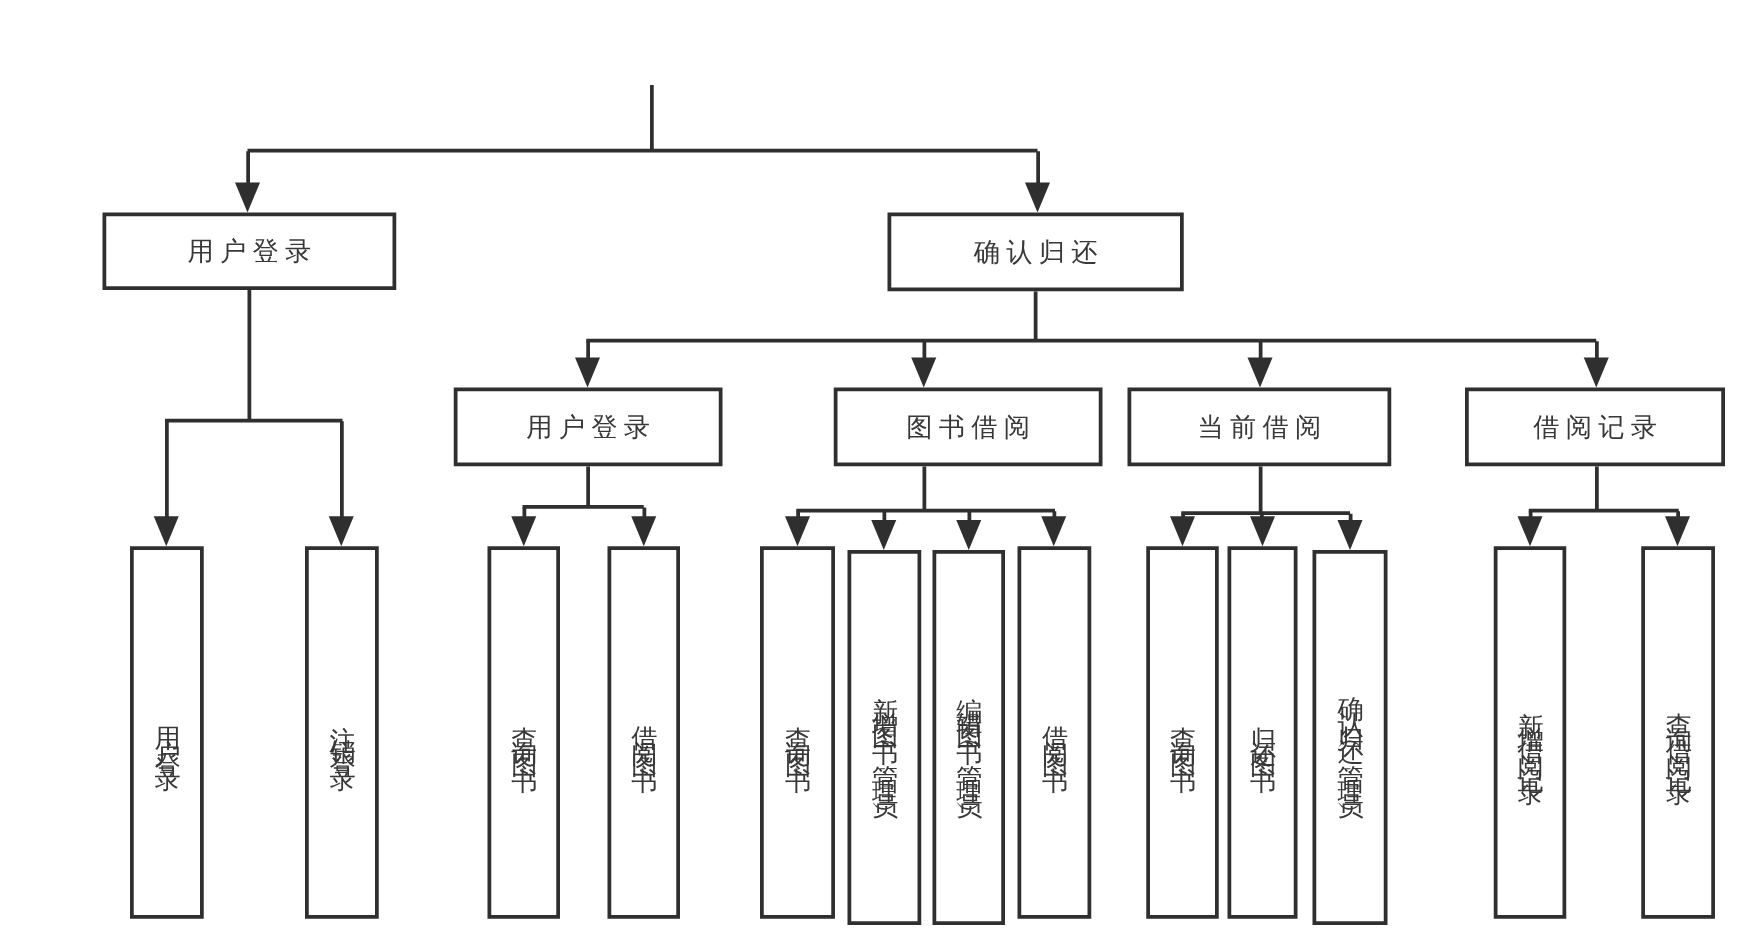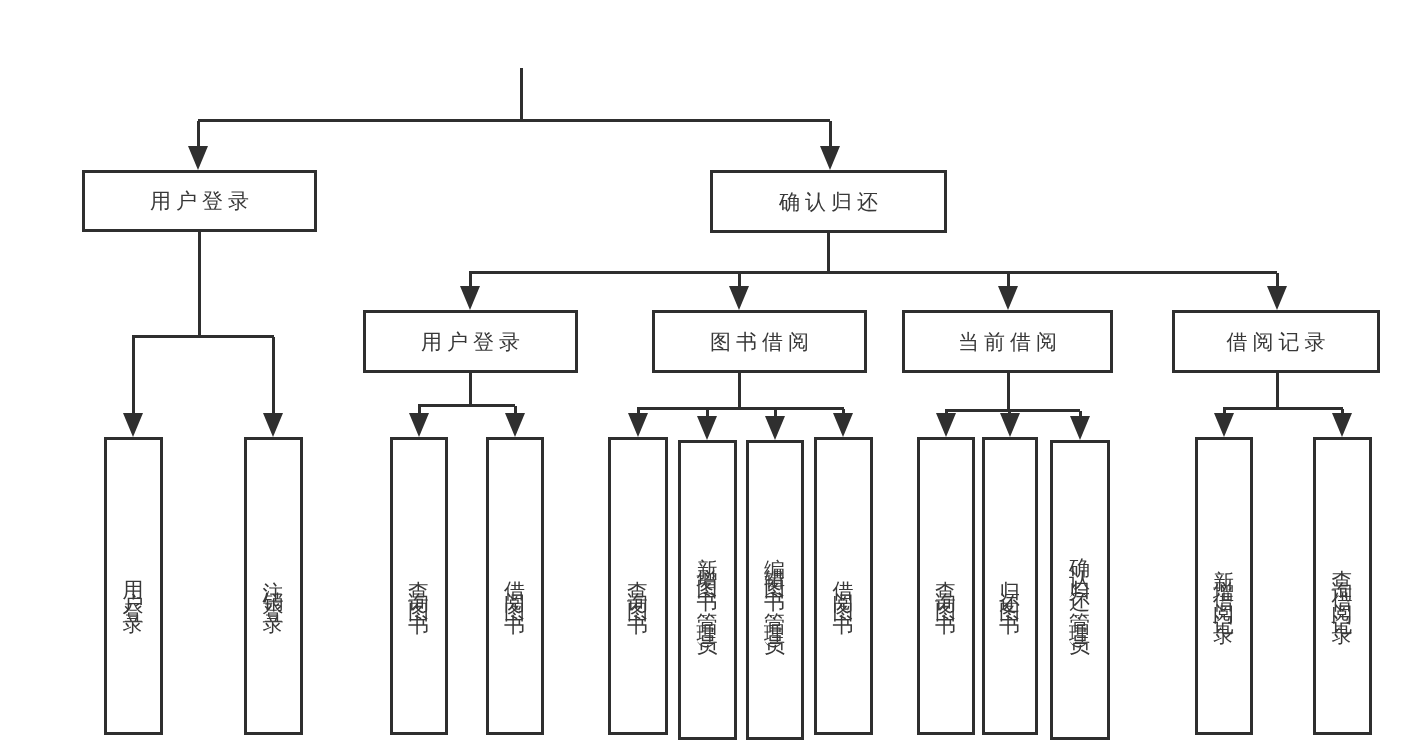--- a/index.html
+++ b/index.html
@@ -95,21 +95,21 @@
   <div class="arrow" style="left:1000px;top:413px"></div>
   <div class="arrow" style="left:1070px;top:416px"></div>
   <div class="arrow" style="left:1214px;top:413px"></div>
   <div class="arrow" style="left:1332px;top:413px"></div>
 
 
   <div class="node" style="left:82px;top:170px;width:235px;height:62px">用户登录</div>
   <div class="node" style="left:710px;top:170px;width:237px;height:63px">确认归还</div>
 
   <div class="node" style="left:363px;top:310px;width:215px;height:63px">用户登录</div>
-  <div class="node" style="left:652px;top:310px;width:215px;height:63px">图书借阅</div>
+  <div class="node" style="left:667px;top:310px;width:215px;height:63px">图书借阅</div>
   <div class="node" style="left:1172px;top:310px;width:208px;height:63px">借阅记录</div>
   <div class="node" style="left:902px;top:310px;width:211px;height:63px">当前借阅</div>
 
   <div class="node leaf" style="left:104px;top:437px;width:59px;height:298px">
     <span class="vtext">用户登录</span>
   </div>
   <div class="node leaf" style="left:244px;top:437px;width:59px;height:298px">
     <span class="vtext">注销登录</span>
   </div>
 

